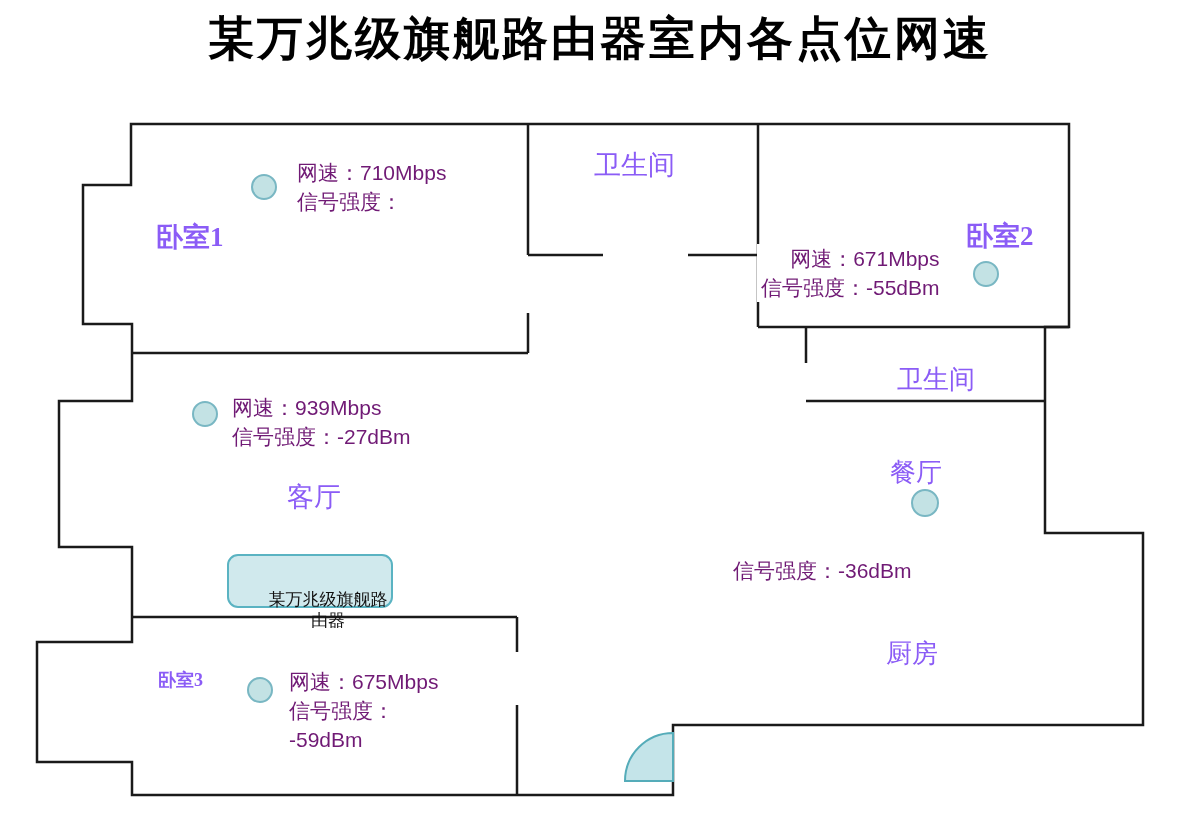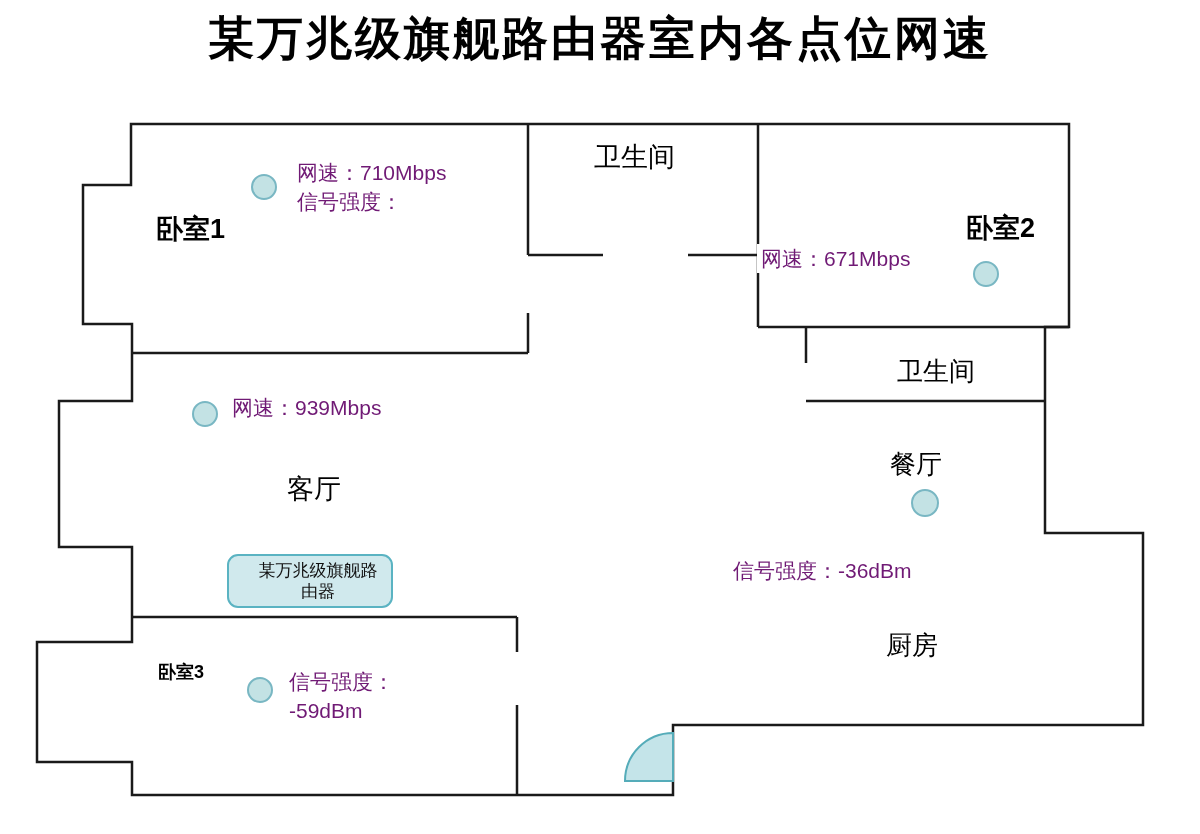--- a/index.html
+++ b/index.html
@@ -2,27 +2,27 @@
 <html><head>
 <meta charset="utf-8">
 <style>
   html,body{margin:0;padding:0;background:#fff;}
   #stage{position:relative;width:1200px;height:834px;background:#fff;overflow:hidden;
          font-family:"Liberation Sans",sans-serif;}
   #plan-svg{position:absolute;left:0;top:0;}
   .page-title{position:absolute;left:0;top:8px;width:1200px;text-align:center;
     font-family:"Liberation Serif",serif;font-weight:bold;font-size:46px;color:#000;
     letter-spacing:3px;white-space:nowrap;}
-  .room-label{position:absolute;font-family:Liberation Sans, sans-serif;font-size:26px;
-    color:#000000;white-space:nowrap;}
+  .room-label{position:absolute;font-family:Liberation Serif, serif;font-size:26px;
+    color:#8b5cf6;white-space:nowrap;margin-top:8px;}
   .room-label.bed{font-weight:bold;font-size:27px;}
   .annot{position:absolute;font-size:21px;line-height:29px;color:#701a75;
     background:#fff;white-space:nowrap;}
-  .router-text{position:absolute;left:228px;top:555px;width:164px;height:52px;
-    display:flex;align-items:center;justify-content:flex-start;text-align:center;margin-left:26px;}
+  .router-text{position:absolute;left:228px;top:584px;width:164px;height:52px;
+    display:flex;align-items:center;justify-content:flex-end;text-align:center;}
   .router-text .inner{width:128px;font-family:"Liberation Serif",serif;font-size:17px;
     line-height:21px;color:#111;}
 </style>
 </head>
 <body>
 
 <div id="stage">
 
   <svg id="plan-svg" width="1200" height="834" viewBox="0 0 1200 834">
 
@@ -52,31 +52,34 @@
   <div class="room-label" style="left:287px;top:471px;font-size:27px;">客厅</div>
   <div class="room-label bed" style="left:158px;top:660px;font-size:18px;">卧室3</div>
 
   <div class="annot" style="left:297px;top:158px;">
     <div>网速：710Mbps</div>
     <div>信号强度：</div>
   </div>
 
   <div class="annot" style="left:757px;top:244px;padding-left:4px;text-align:right;">
     <div>网速：671Mbps</div>
+    <div>信号强度：-55dBm</div>
   </div>
 
   <div class="annot" style="left:232px;top:393px;">
     <div>网速：939Mbps</div>
+    <div>信号强度：-27dBm</div>
   </div>
 
   <div class="annot" style="left:733px;top:556px;">
     <div>信号强度：-36dBm</div>
   </div>
 
   <div class="annot" style="left:289px;top:667px;">
+    <div>网速：675Mbps</div>
     <div>信号强度：</div>
     <div>-59dBm</div>
   </div>
 
   <div class="router-text">
     <div class="inner">某万兆级旗舰路由器</div>
   </div>
 
 </div>
 

